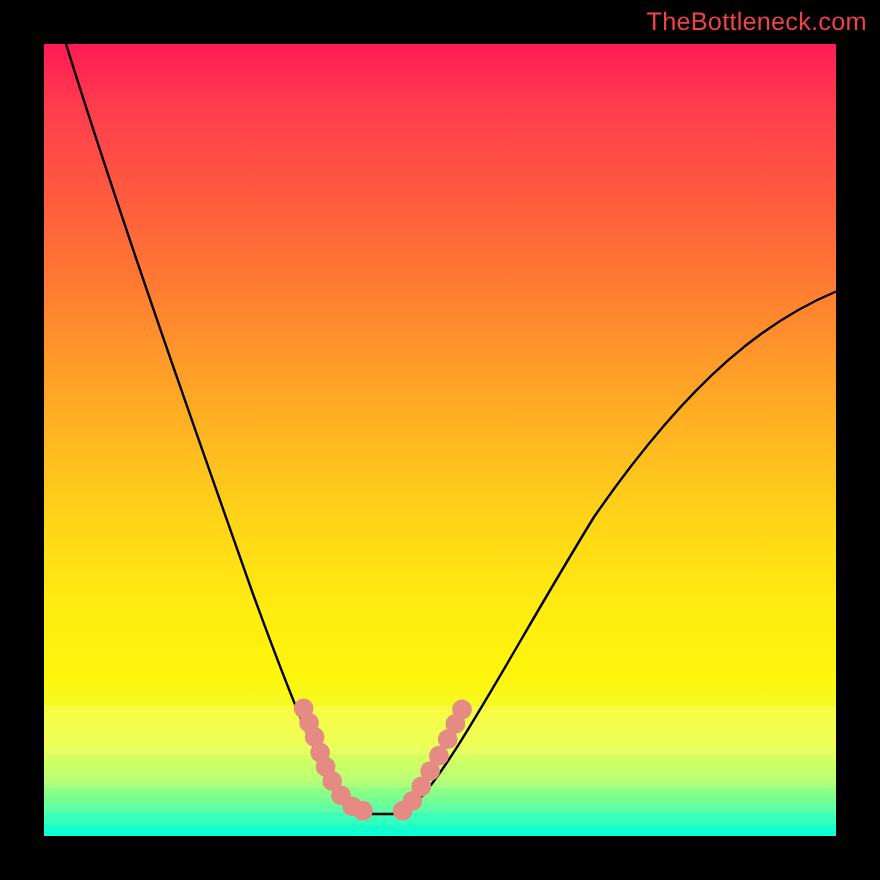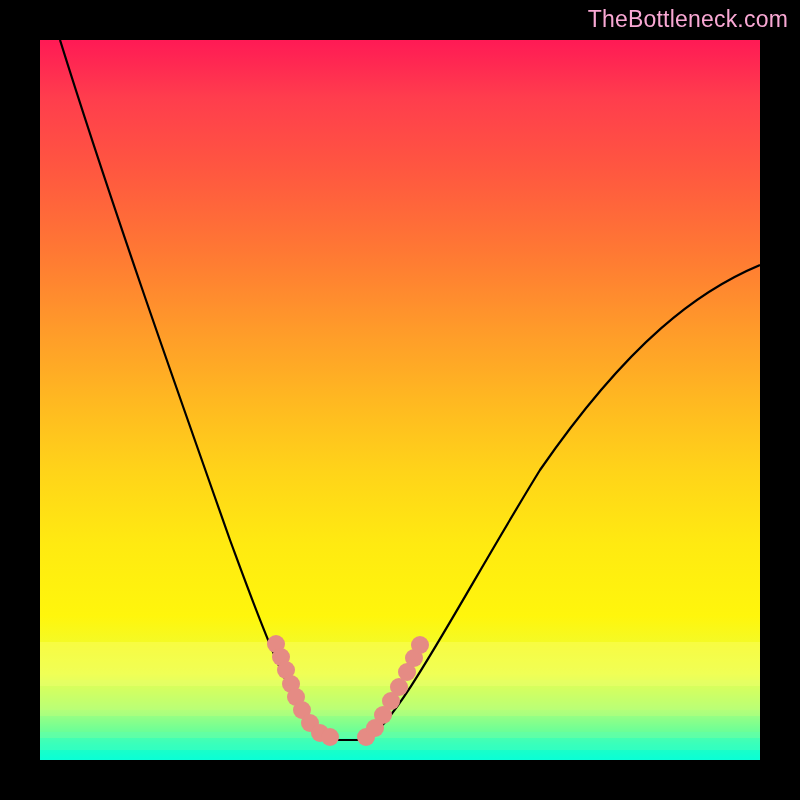--- a/index.html
+++ b/index.html
@@ -14,21 +14,21 @@
   .frame {
     position: relative;
     width: 800px;
     height: 800px;
     background: #000;
   }
   .watermark {
     position: absolute;
     top: 6px;
     right: 12px;
-    color: #f9a8d4;
+    color: #ef4444;
     font-size: 23px;
     font-weight: 500;
     letter-spacing: 0.2px;
     z-index: 10;
   }
   .plot-area {
     position: absolute;
     left: 40px;
     top: 40px;
     width: 720px;

